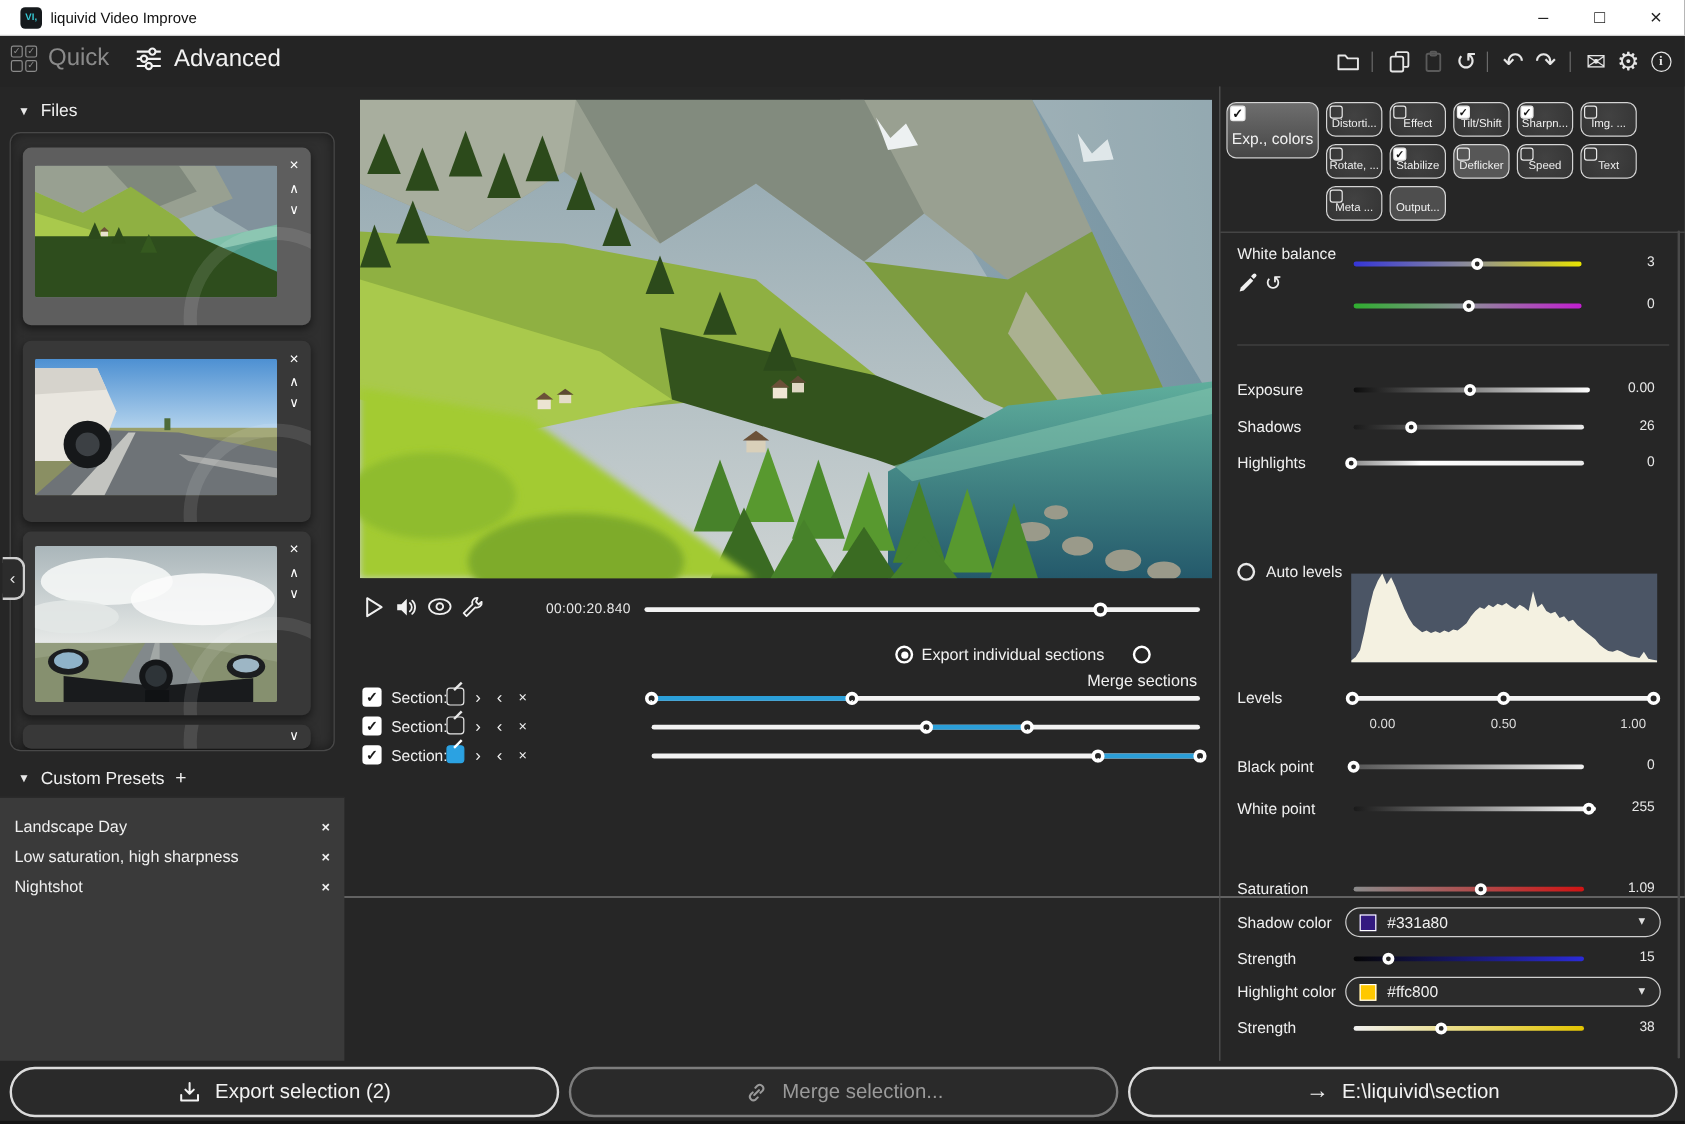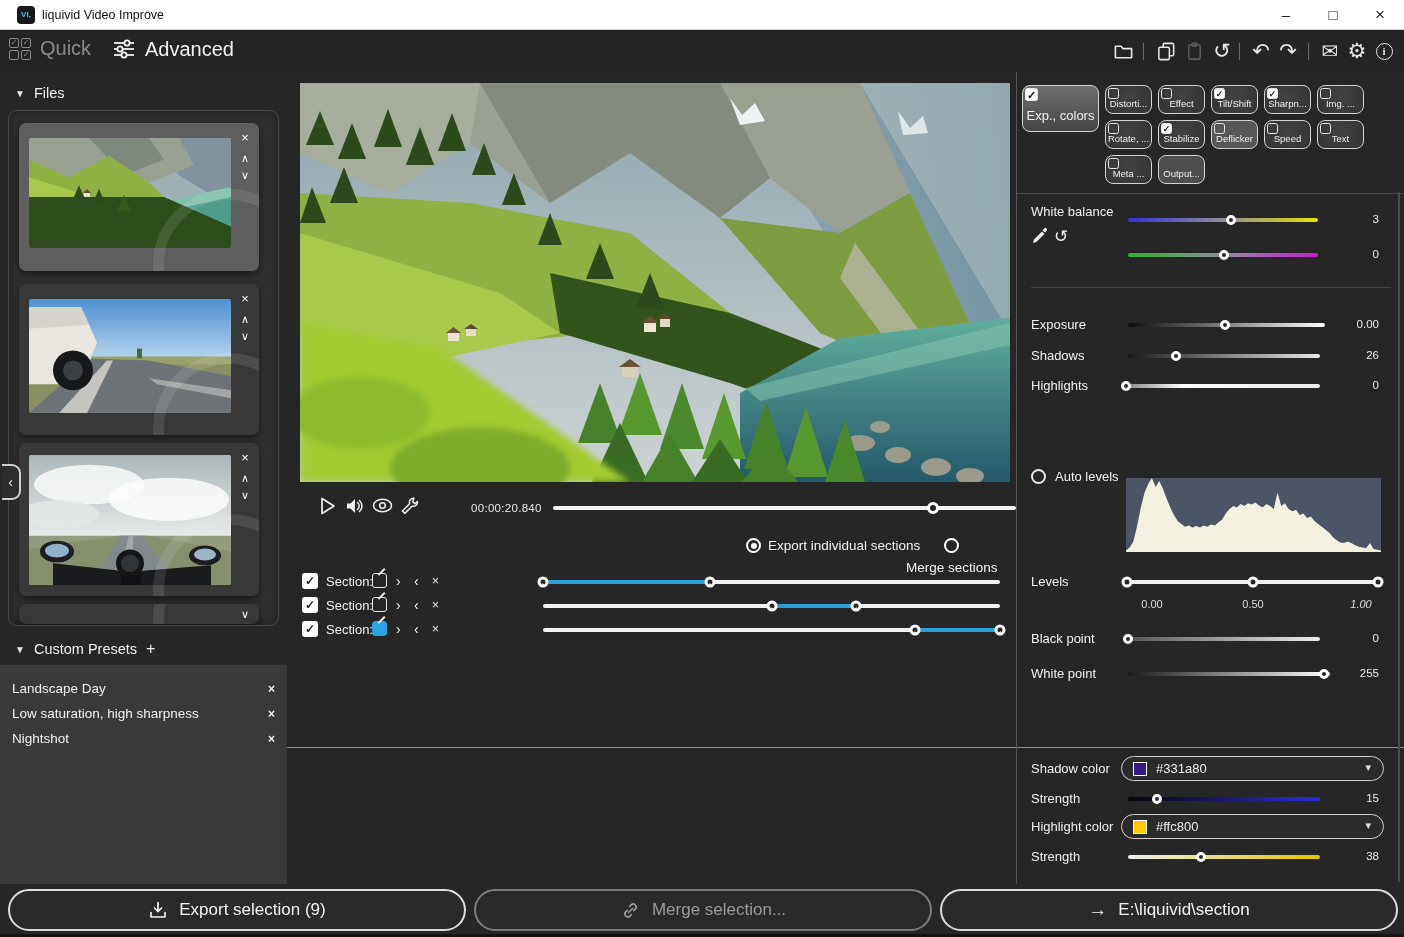--- a/index.html
+++ b/index.html
@@ -35,21 +35,21 @@
   .thumbimg svg { display:block; }
   .cardbtn { position:absolute; right:6px; width:16px; height:16px; color:#fff; font-size:13px; line-height:16px; text-align:center; }
   .cardbtn.small { font-size:11px; }
   #collapser { position:absolute; left:2px; top:464px; width:19px; height:36px; border:2px solid #cfcfcf; border-left:none; border-radius:0 9px 9px 0; background:#2c2c2c; color:#e8e8e8; font-size:14px; text-align:center; line-height:32px; }
   #presetspanel { position:absolute; left:0px; top:664px; width:287px; height:220px; background:#3a3a3a; border-top:1px solid #2a2a2a; }
   .preset { position:absolute; left:12px; width:263px; height:24px; color:#f0f0f0; font-size:13.5px; line-height:24px; }
   .preset .px { position:absolute; right:0; top:0; font-size:12px; color:#f0f0f0; font-weight:bold; }
 
   
   #preview { position:absolute; left:300px; top:83px; width:710px; height:399px; background:#000; overflow:hidden; }
-  #playrow { position:absolute; left:316px; top:492px; width:710px; height:32px;text-align:center; }
+  #playrow { position:absolute; left:300px; top:492px; width:710px; height:32px;text-align:center; }
   .pico { position:absolute; top:4px; color:#f0f0f0; }
   #timestamp { position:absolute; left:155px; top:10px; font-size:11.5px; color:#e8e8e8; letter-spacing:.3px; }
   .track { position:absolute; height:4px; border-radius:2px; background:#f2f2f2; }
   .knob { position:absolute; top:50%; width:10px; height:10px; border:3px solid #fff; background:#262626; border-radius:50%; transform:translate(-50%,-50%); }
   #addsection { position:absolute; left:300px; top:531px; width:289px; height:28px; border:1.5px solid #e2e2e2; border-radius:14px; background:transparent; color:#f2f2f2; font-size:14px; text-align:center; line-height:25px; }
   .radiorow { position:absolute; top:538px; display:flex; gap:7px; align-items:center; color:#f0f0f0; font-size:13.5px; }
   .radio { width:15px; height:15px; border:2px solid #fff; border-radius:50%; background:#262626; position:relative; flex:0 0 auto; }
   .radio.sel::after { content:''; position:absolute; left:2.5px; top:2.5px; width:6px; height:6px; background:#fff; border-radius:50%; }
   .secrow { position:absolute; left:300px; width:710px; height:20px; }
   .seccb { position:absolute; left:2px; top:1px; width:16px; height:16px; background:#fff; border-radius:3px; color:#1a1a1a; font-size:12px; font-weight:bold; text-align:center; line-height:16px; }
@@ -569,37 +569,44 @@
     <div class="srow" style="top:501px;">
       <span class="slabel">Levels</span>
       <div class="track" style="left:110px; width:251px;">
         <div class="knob" style="width: 11px; height: 11px; left: 0%;"></div>
         <div class="knob" style="width: 11px; height: 11px; left: 50%;"></div>
         <div class="knob" style="width: 11px; height: 11px; left: 100%;"></div>
       </div>
     </div>
     <div class="lvltick" style="left:115px;">0.00</div>
     <div class="lvltick" style="left:216px;">0.50</div>
-    <div class="lvltick" style="left:324px;font-style:italic;">1.00</div>
+    <div class="lvltick" style="left:324px;">1.00</div>
 
     <div class="srow" style="top:558px;">
       <span class="slabel">Black point</span>
       <div class="track" style="left:111px; width:192px; background:linear-gradient(90deg,#555,#eee);">
         <div class="knob" style="left: 0%;"></div>
       </div>
       <span class="sval">0</span>
     </div>
     <div class="srow" style="top:593px;">
       <span class="slabel">White point</span>
       <div class="track" style="left:111px; width:202px; background:linear-gradient(90deg,#1a1a1a,#fff);">
         <div class="knob" style="left: 97%;"></div>
       </div>
       <span class="sval">255</span>
     </div>
 
+    <div class="srow" style="top:660px;">
+      <span class="slabel">Saturation</span>
+      <div class="track" style="left:111px; width:192px; background:linear-gradient(90deg,#8a8a8a,#d01414);">
+        <div class="knob" style="left: 55%;"></div>
+      </div>
+      <span class="sval">1.09</span>
+    </div>
 
     <div class="slabel" style="position:absolute; top:689px;">Shadow color</div>
     <div class="cdrop" style="top:684px;">
       <span class="sw" style="background: rgb(51, 26, 128);"></span>
       <span class="hex">#331a80</span>
       <span class="car">▾</span>
     </div>
     <div class="srow" style="top:718px;">
       <span class="slabel">Strength</span>
       <div class="track" style="left:111px; width:192px; background:linear-gradient(90deg,#060606,#2b2bd8);">
@@ -625,21 +632,21 @@
     <div id="rscroll"></div>
   </div>
 
   <div class="footbtn" style="left:8px;">
     <svg width="20" height="20" viewBox="0 0 20 20">
         <g stroke="#f2f2f2" stroke-width="1.7" fill="none" stroke-linecap="round" stroke-linejoin="round">
           <path d="M10 2.5v9M10 11.5L6.5 8M10 11.5L13.5 8"></path>
           <path d="M3 12.5v4.5h14v-4.5"></path>
         </g>
       </svg>
-    <span>Export selection (9)</span>
+    <span>Export selection (2)</span>
   </div>
   <div class="footbtn dis" style="left:474px;">
     <svg width="21" height="21" viewBox="0 0 21 21">
         <g stroke="#9a9a9a" stroke-width="1.7" fill="none" stroke-linecap="round">
           <path d="M8.5 12.5l4-4"></path>
           <path d="M9.5 6.5l1.8-1.8a3 3 0 0 1 4.2 4.2L13.7 10.7"></path>
           <path d="M11.5 14.5l-1.8 1.8a3 3 0 0 1-4.2-4.2l1.8-1.8"></path>
         </g>
       </svg>
     <span>Merge selection...</span>

